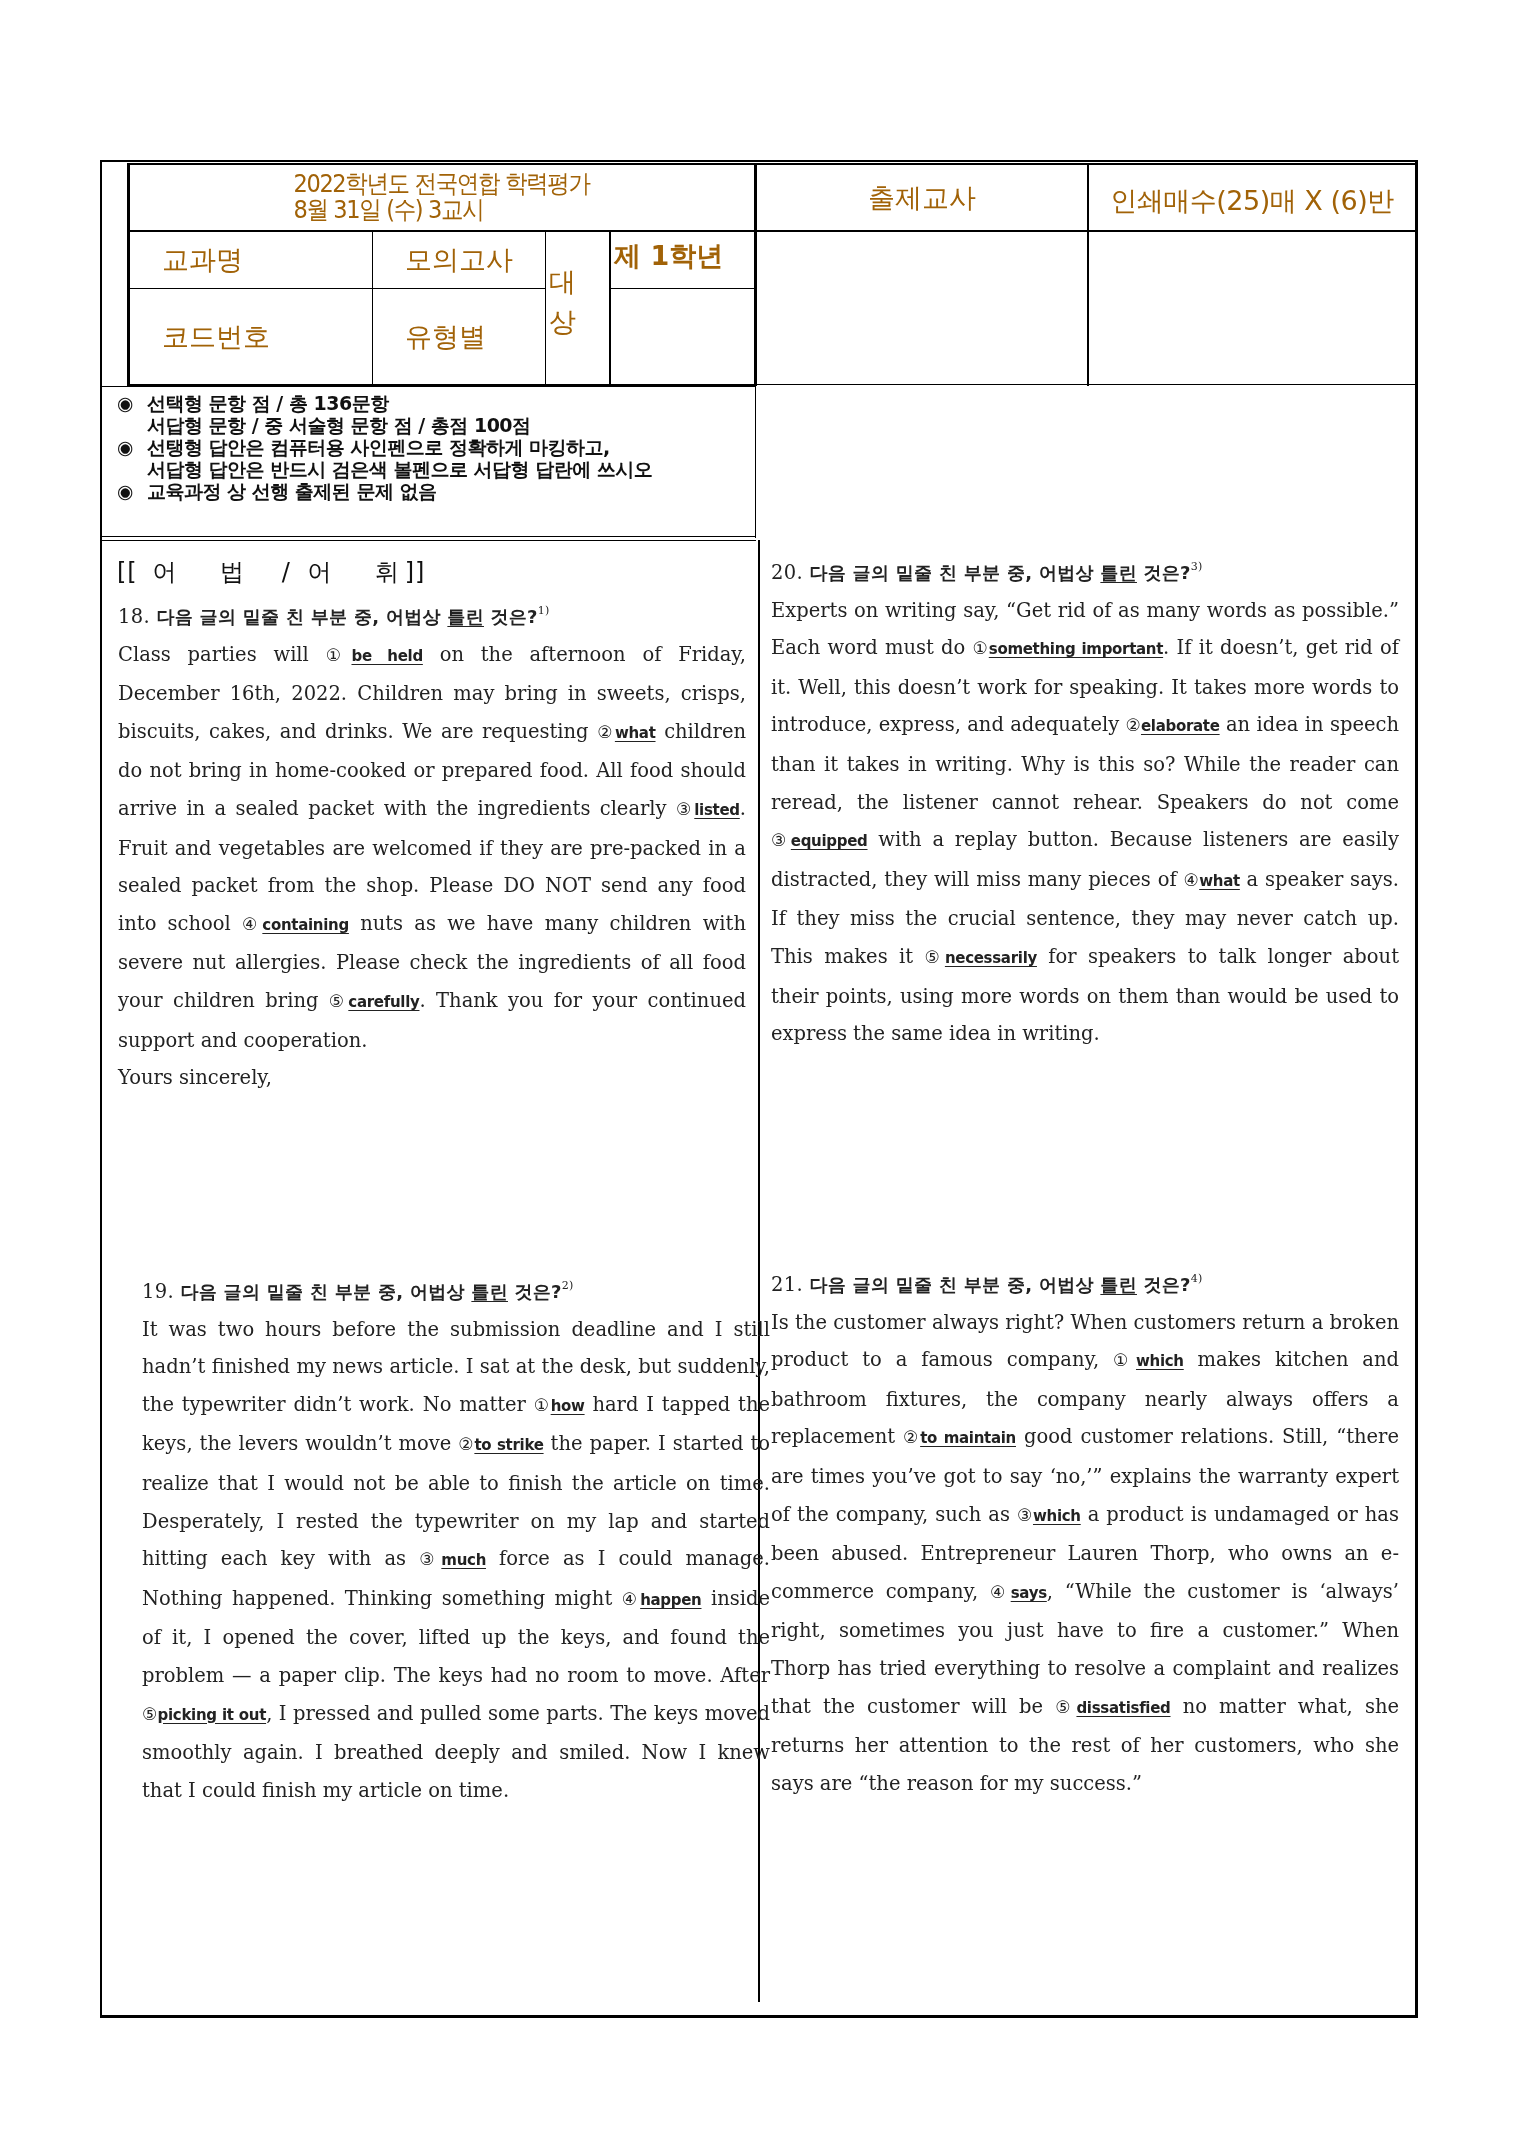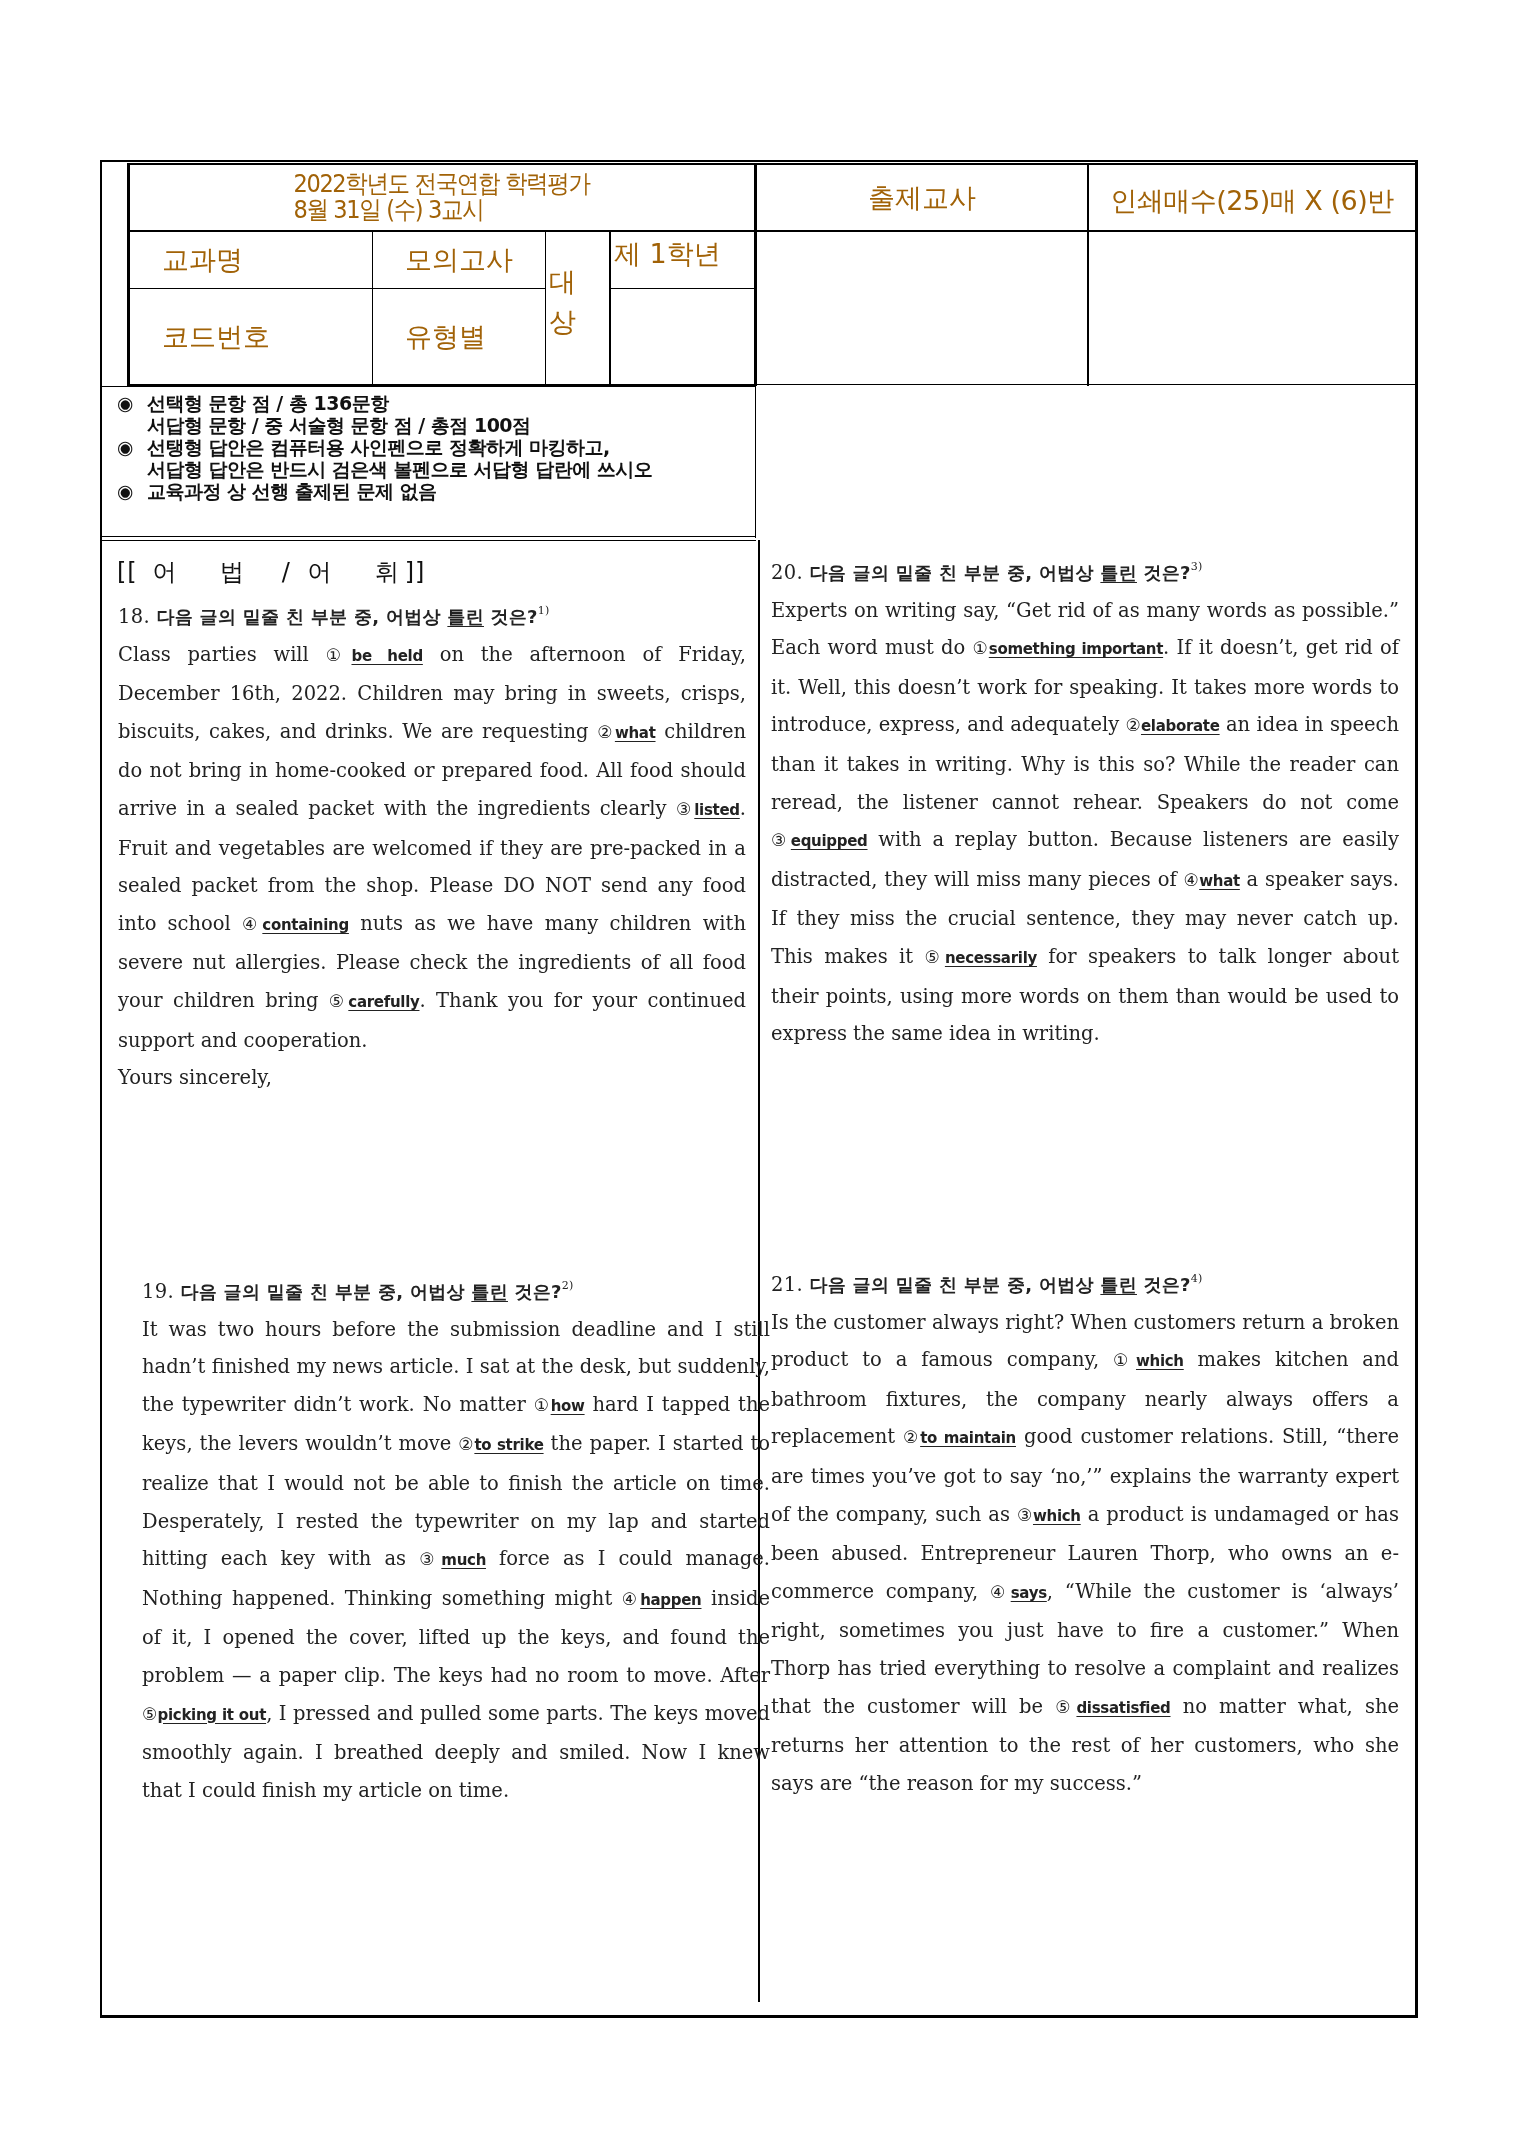--- a/index.html
+++ b/index.html
@@ -77,21 +77,21 @@
 <div class="hcell lbl" style="left:162px; top:289px; width:210px; height:95px;">
   <span>코드번호</span>
 </div>
 <div class="hcell lbl" style="left:405px; top:289px; width:140px; height:95px;">
   <span>유형별</span>
 </div>
 <div class="hcell lbl" style="left:549px; top:262px; width:60px; height:90px; flex-direction:column; align-items:flex-start; line-height:40px;">
   <span>대</span>
   <span>상</span>
 </div>
-<div class="hcell lbl" style="left:614px; top:236px; width:140px; height:40px; align-items:flex-start;">
+<div class="hcell lbl" style="left:614px; top:236px; width:140px; height:40px; align-items:center;font-weight:bold;">
   <span>제 1학년</span>
 </div>
 <div class="hcell lbl" style="left:611px; top:290px; width:143px; height:94px;">
   <span></span>
 </div>
 
 <div class="hcell lbl" style="left:757px; top:165px; width:330px; height:65px; justify-content:center;">
   <span>출제교사</span>
 </div>
 <div class="hcell lbl" style="left:1089px; top:165px; width:326px; height:71px; justify-content:center; letter-spacing:-0.5px;">

